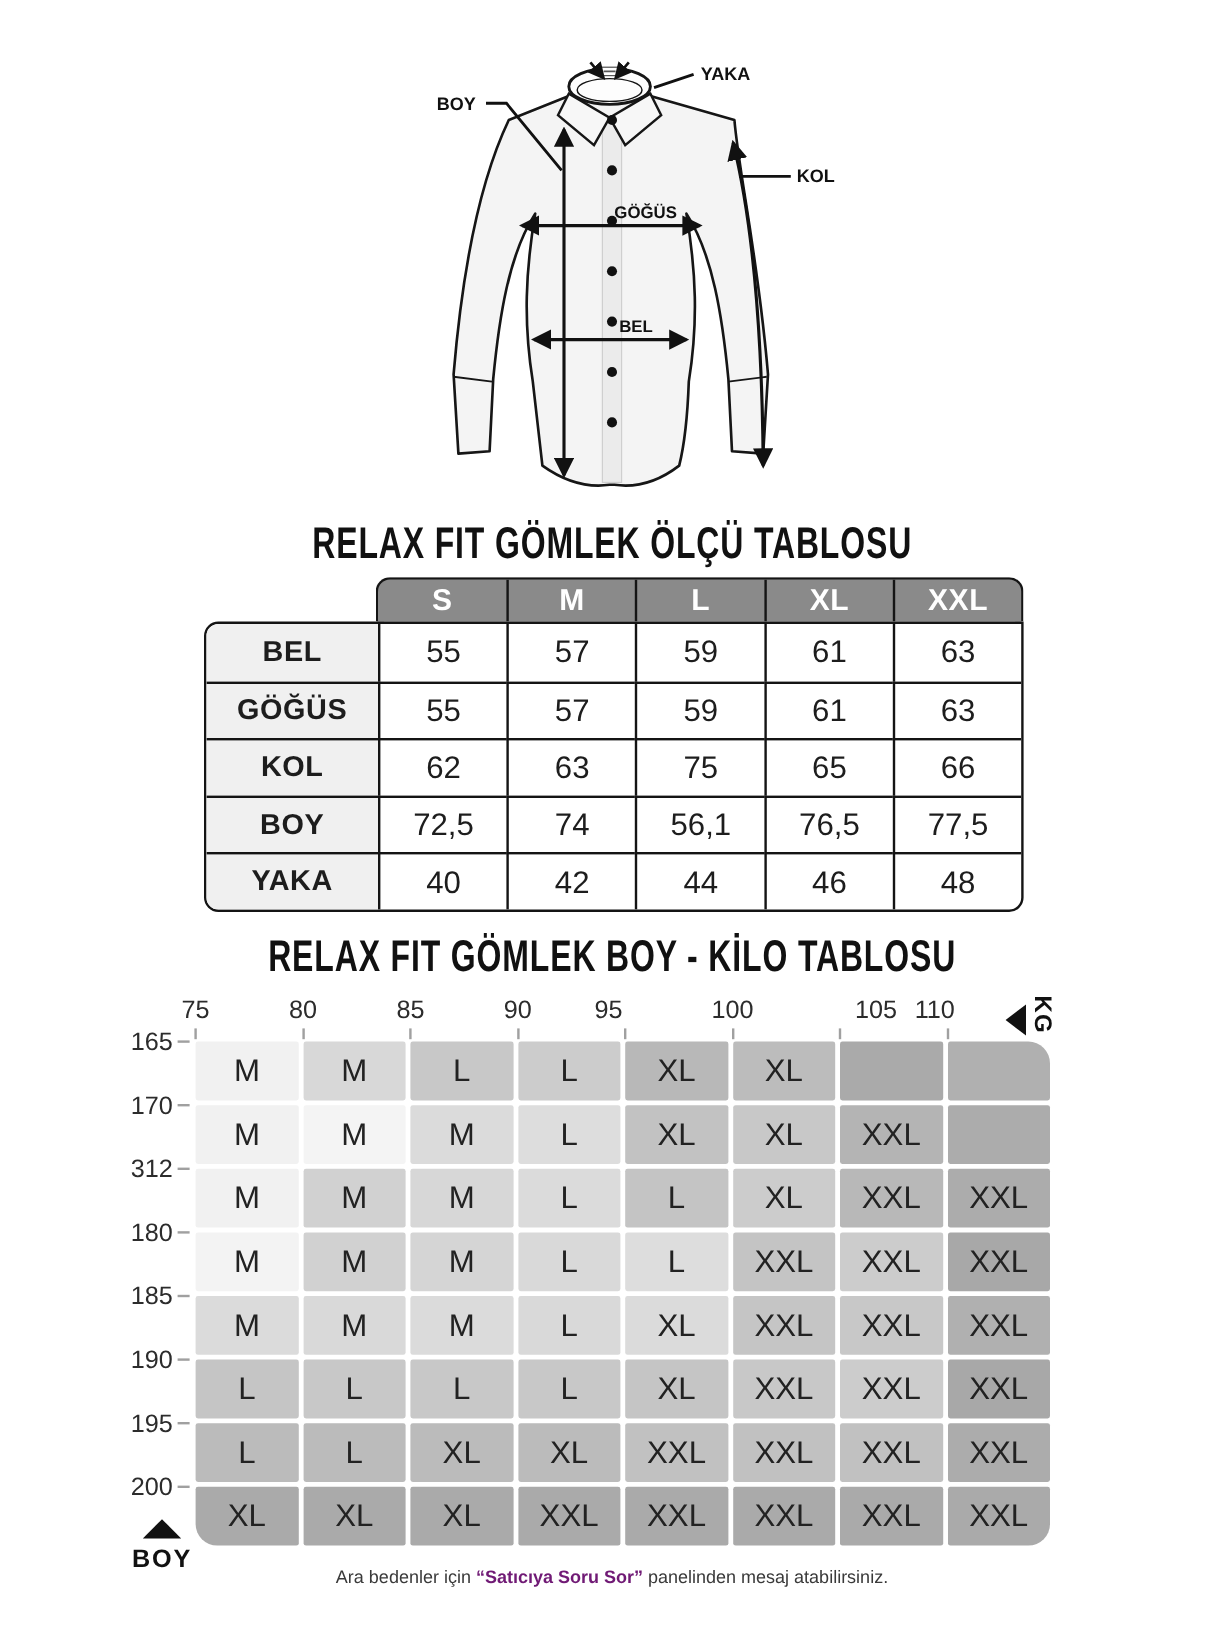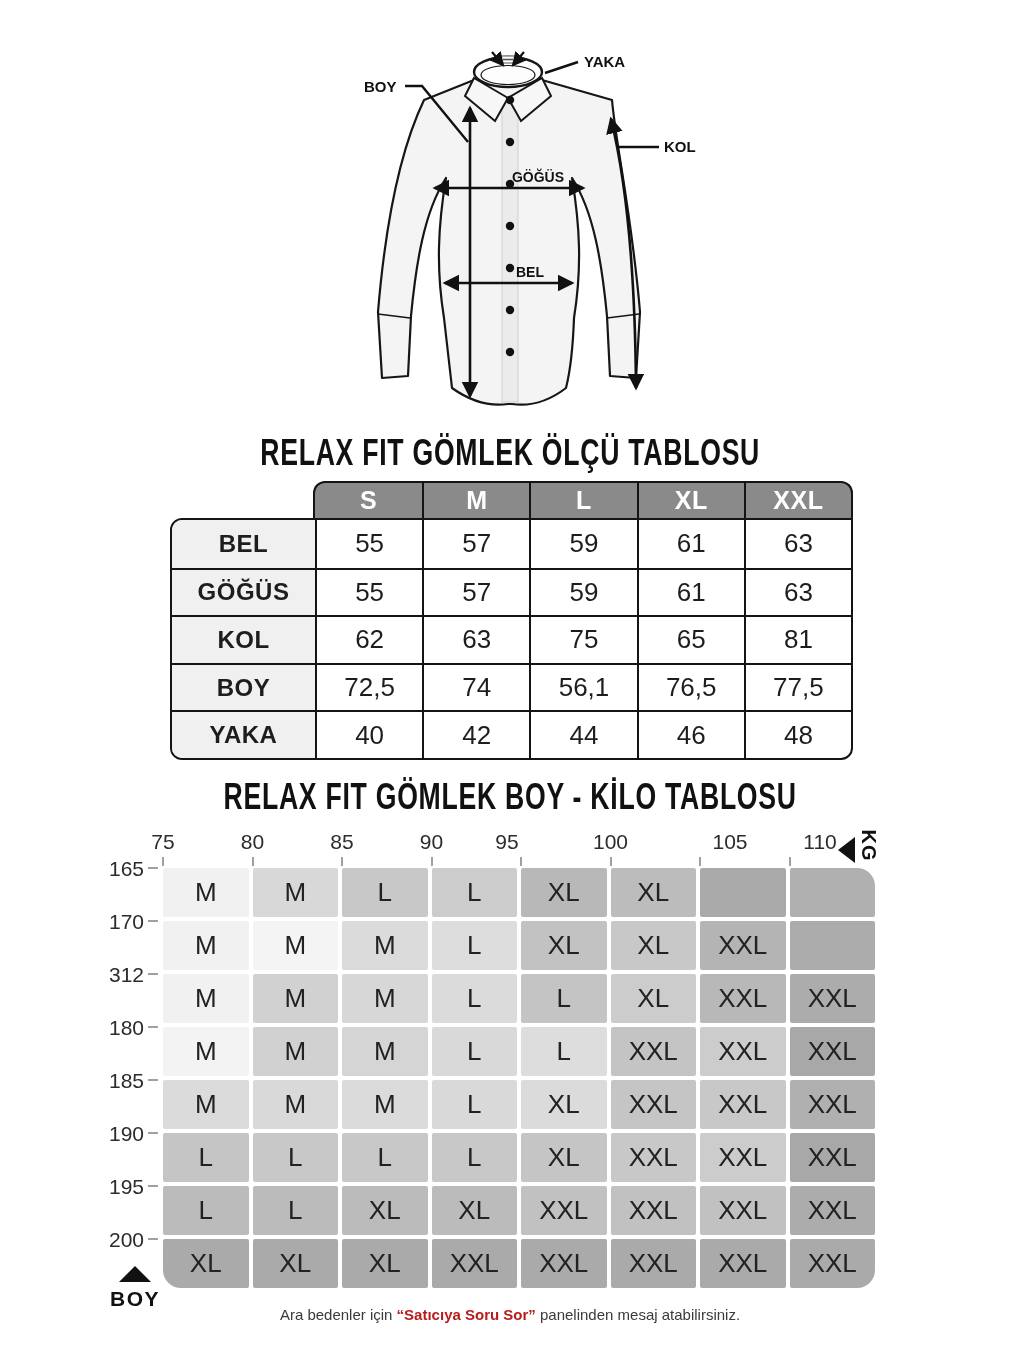--- a/index.html
+++ b/index.html
@@ -81,21 +81,21 @@
   }
   .mx-cell.corner-tr { border-top-right-radius:18px; }
   .mx-cell.corner-bl { border-bottom-left-radius:18px; }
   .mx-cell.corner-br { border-bottom-right-radius:18px; }
 
   
   .footer-note {
     position:absolute; left:0; top:1306px; width:100%; text-align:center;
     font-size:15px; color:#3a3a3a;
   }
-  .footer-note b { color:#b91c1c; }
+  .footer-note b { color:#701a75; }
 
   
   .shirt-svg { position:absolute; left:298px; top:16px; }
   .shirt-svg text { font-family:"Liberation Sans", sans-serif; font-weight:bold; fill:#111; }
 </style>
 </head>
 <body>
 <div class="page">
 
   <svg class="shirt-svg" width="430" height="418" viewBox="0 0 430 418">
@@ -187,21 +187,21 @@
         <div class="st-cell">55</div>
         <div class="st-cell">57</div>
         <div class="st-cell">59</div>
         <div class="st-cell">61</div>
         <div class="st-cell">63</div>
         <div class="st-cell first-col">KOL</div>
         <div class="st-cell">62</div>
         <div class="st-cell">63</div>
         <div class="st-cell">75</div>
         <div class="st-cell">65</div>
-        <div class="st-cell">81</div>
+        <div class="st-cell">66</div>
         <div class="st-cell first-col">BOY</div>
         <div class="st-cell">72,5</div>
         <div class="st-cell">74</div>
         <div class="st-cell">56,1</div>
         <div class="st-cell">76,5</div>
         <div class="st-cell">77,5</div>
         <div class="st-cell first-col">YAKA</div>
         <div class="st-cell">40</div>
         <div class="st-cell">42</div>
         <div class="st-cell">44</div>
@@ -222,21 +222,21 @@
       <div class="kg-tick-label" style="left: 179px;">85</div>
       <div class="kg-tick" style="left: 178px;"></div>
       <div class="kg-tick-label" style="left: 268.5px;">90</div>
       <div class="kg-tick" style="left: 267.5px;"></div>
       <div class="kg-tick-label" style="left: 344px;">95</div>
       <div class="kg-tick" style="left: 357px;"></div>
       <div class="kg-tick-label" style="left: 447.5px;">100</div>
       <div class="kg-tick" style="left: 446.5px;"></div>
       <div class="kg-tick-label" style="left: 567px;">105</div>
       <div class="kg-tick" style="left: 536px;"></div>
-      <div class="kg-tick-label" style="left: 657px;">110</div>
+      <div class="kg-tick-label" style="left: 616px;">110</div>
       <div class="kg-tick" style="left: 625.5px;"></div>
     </div>
   <div class="kg-arrow-wrap">
     <div class="kg-arrow"></div>
     <div class="kg-label">KG</div>
   </div>
 
   <div class="boy-axis" id="boyAxis">
       <div class="boy-tick-label" style="top: -11px;">165</div>
       <div class="boy-tick" style="top: -1px;"></div>

